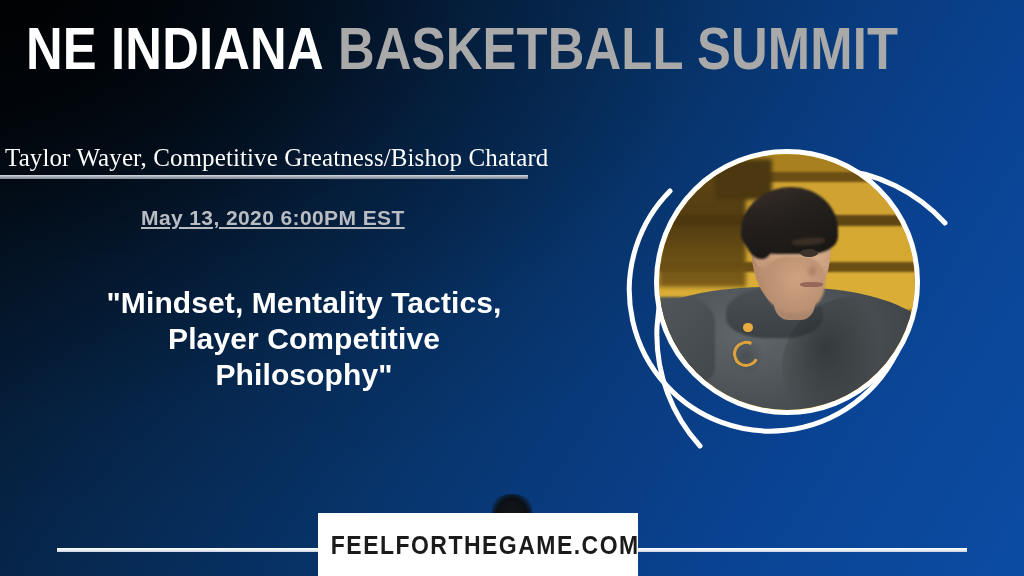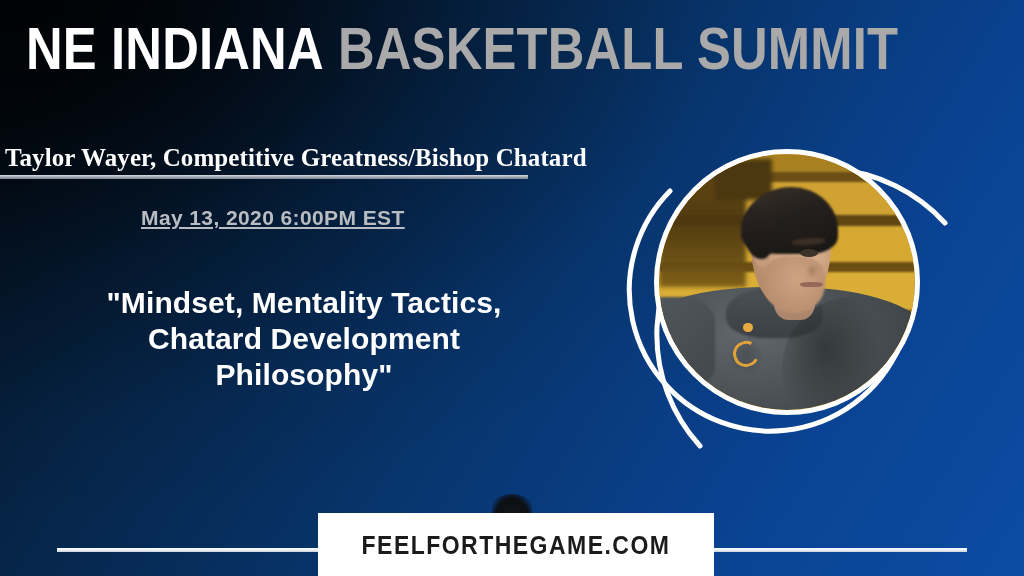--- a/index.html
+++ b/index.html
@@ -29,21 +29,21 @@
   }
   .headline .w { color:#ffffff; }
   .headline .g { color:#a9a9a9; }
 
   
   .speaker {
     position:absolute;
     left:5px; top:143px;
     color:#ffffff;
     font-family:"Liberation Serif", serif;
-    font-weight:700;
+    font-weight:400;
     font-size:25px;
     line-height:29px;
     white-space:nowrap;
     letter-spacing:0.1px;
   }
   .rule {
     position:absolute;
     left:0px; top:175px;
     width:528px; height:4px;
     background:linear-gradient(180deg,#d9dde2 0%, #9aa2ad 55%, #7e8792 100%);
@@ -274,21 +274,21 @@
   
   .hline {
     position:absolute;
     left:57px; top:548px;
     width:910px; height:4px;
     background:linear-gradient(180deg,#ffffff 0%, #e6ebf2 60%, #c8d2de 100%);
   }
   .urlbox {
     position:absolute;
     left:318px; top:513px;
-    width:396px; height:63px;
+    width:320px; height:63px;
     background:#ffffff;
   }
   .urlbox .url {
     position:absolute;
     left:0; right:0; top:19px;
     text-align:center;
     color:#1b1b1b;
     font-weight:700;
     font-size:25px;
     line-height:27px;
@@ -312,21 +312,21 @@
     <span class="w">NE INDIANA</span><span>&nbsp;</span><span class="g">BASKETBALL SUMMIT</span>
   </div>
 
   <div class="speaker">Taylor Wayer, Competitive Greatness/Bishop Chatard</div>
   <div class="rule"></div>
 
   <div class="datetime">May 13, 2020  6:00PM EST</div>
 
   <div class="quote">
     <span class="ql">"Mindset, Mentality Tactics,</span>
-    <span class="ql">Chatard Development</span>
+    <span class="ql">Player Competitive</span>
     <span class="ql">Philosophy"</span>
   </div>
 
   <div class="portrait-wrap">
     <svg class="ring-svg" viewBox="0 0 380 370">
 
       <path d="M 330 118 A 163 163 0 1 0 85 341" fill="none" stroke="#ffffff" stroke-width="5" stroke-linecap="round"></path>
 
       <path d="M 296 176 A 141 141 0 1 1 55 86" fill="none" stroke="#ffffff" stroke-width="5" stroke-linecap="round"></path>
     </svg>

